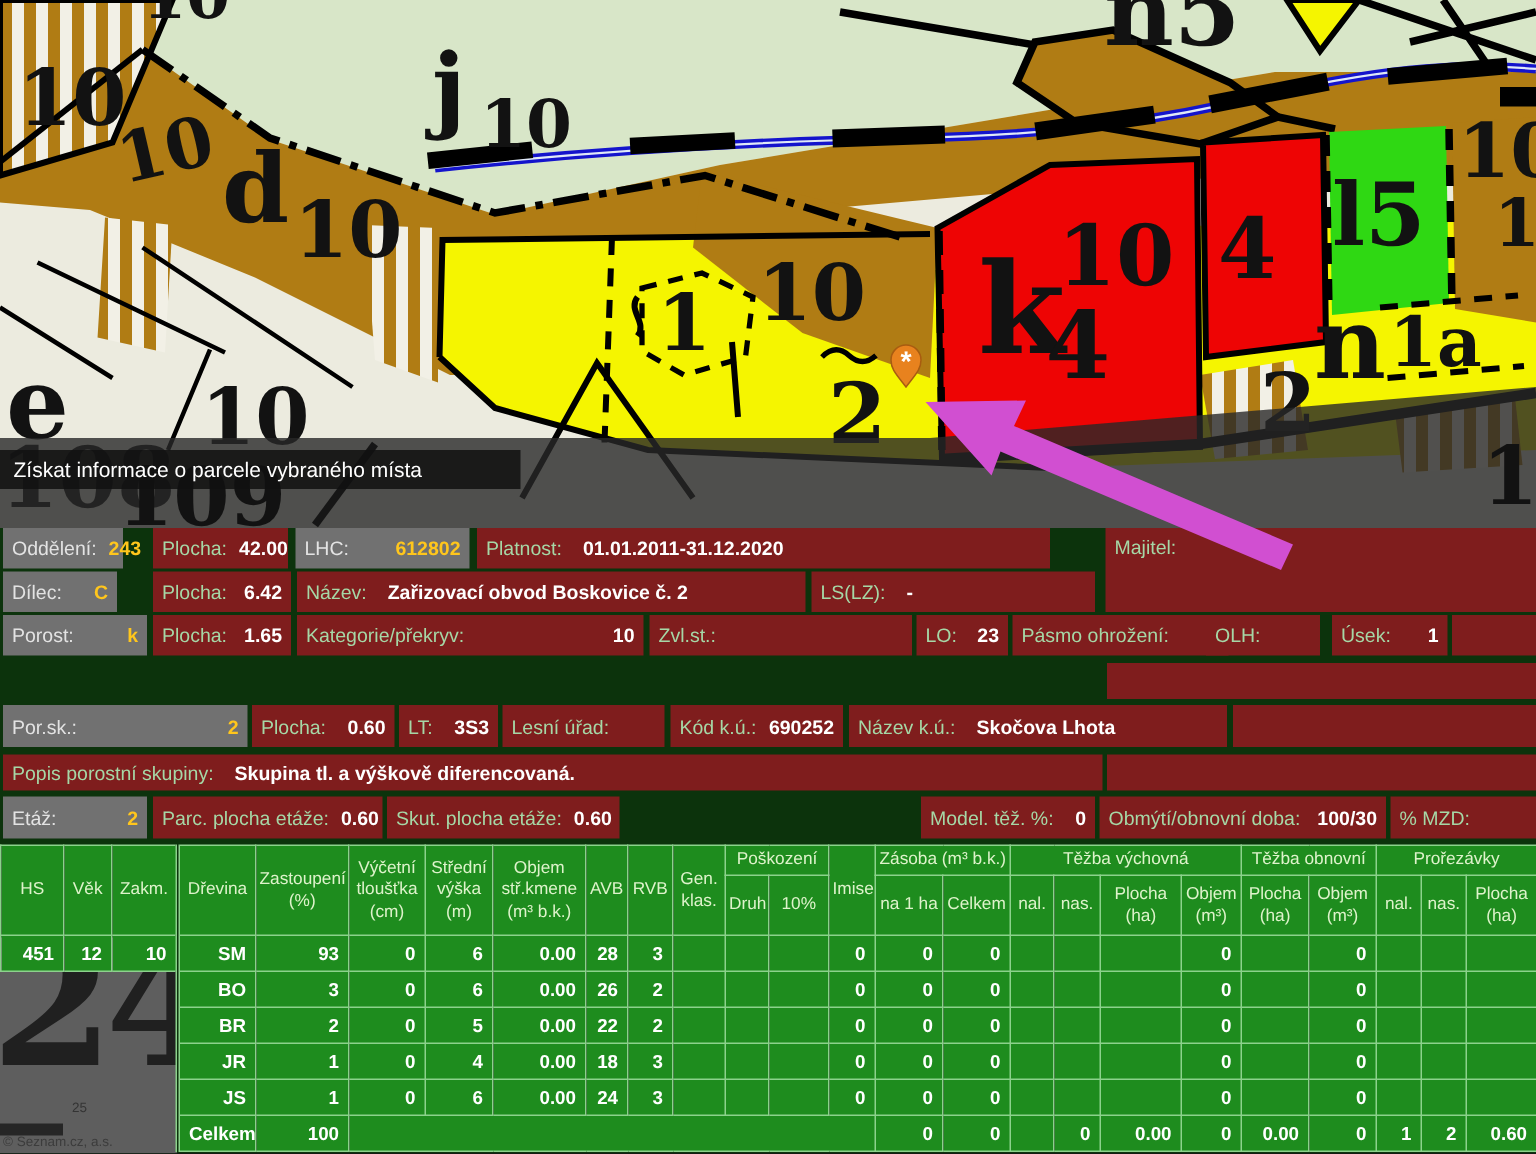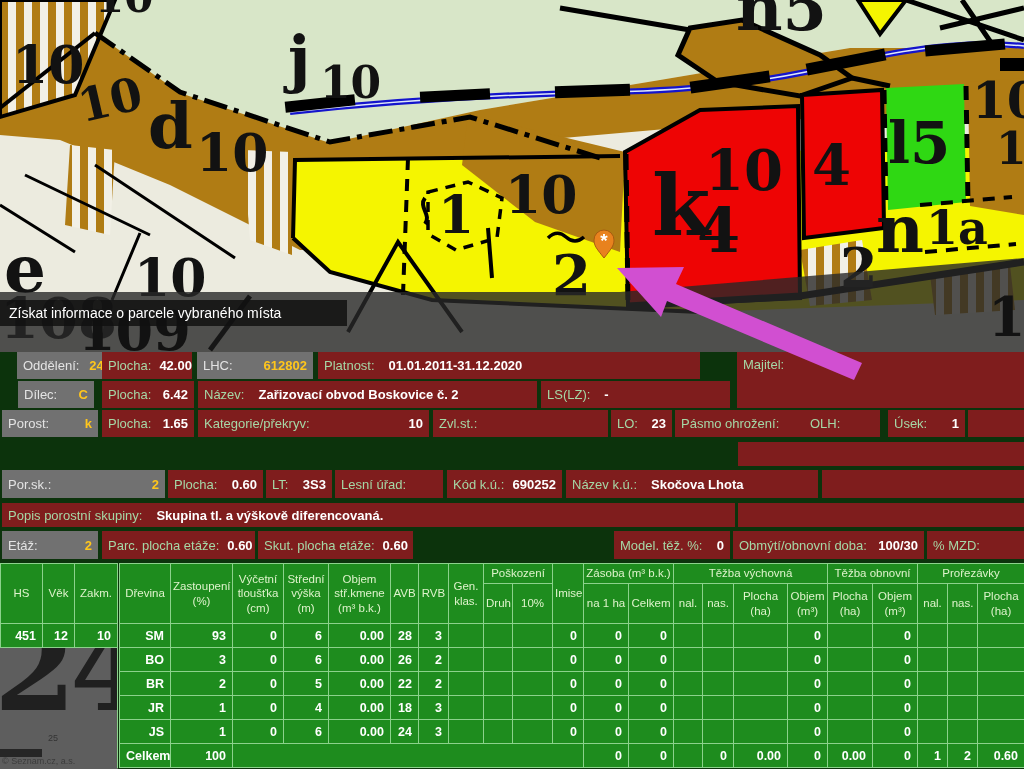--- a/index.html
+++ b/index.html
@@ -139,41 +139,41 @@
 
   <div id="panel"></div>
 
   <div id="mapfrag">
     <div class="big24">24</div>
     <div class="tiny25">25</div>
     <div class="bar"></div>
     <div class="copy">© Seznam.cz, a.s.</div>
   </div>
 
-  <div class="cell grey" style="left:17px;top:352px;width:100px">
+  <div class="cell grey" style="left:2px;top:352px;width:80px">
     <span class="lab">Oddělení:</span>
     <span class="val yel">243</span>
   </div>
   <div class="cell" style="left:102px;top:352px;width:90px">
     <span class="lab">Plocha:</span>
     <span class="val">42.00</span>
   </div>
   <div class="cell grey" style="left:197px;top:352px;width:116px">
     <span class="lab">LHC:</span>
     <span class="val yel">612802</span>
   </div>
   <div class="cell" style="left:318px;top:352px;width:382px">
     <span class="lab">Platnost:</span>
     <span class="val left">01.01.2011-31.12.2020</span>
   </div>
   <div class="cell" style="left:737px;top:352px;width:287px;height:56px;align-items:flex-start;padding-top:5px">
     <span class="lab">Majitel:</span>
   </div>
 
-  <div class="cell grey" style="left:18px;top:381px;width:76px">
+  <div class="cell grey" style="left:2px;top:381px;width:76px">
     <span class="lab">Dílec:</span>
     <span class="val yel">C</span>
   </div>
   <div class="cell" style="left:102px;top:381px;width:92px">
     <span class="lab">Plocha:</span>
     <span class="val">6.42</span>
   </div>
   <div class="cell" style="left:198px;top:381px;width:339px">
     <span class="lab">Název:</span>
     <span class="val left">Zařizovací obvod Boskovice č. 2</span>

